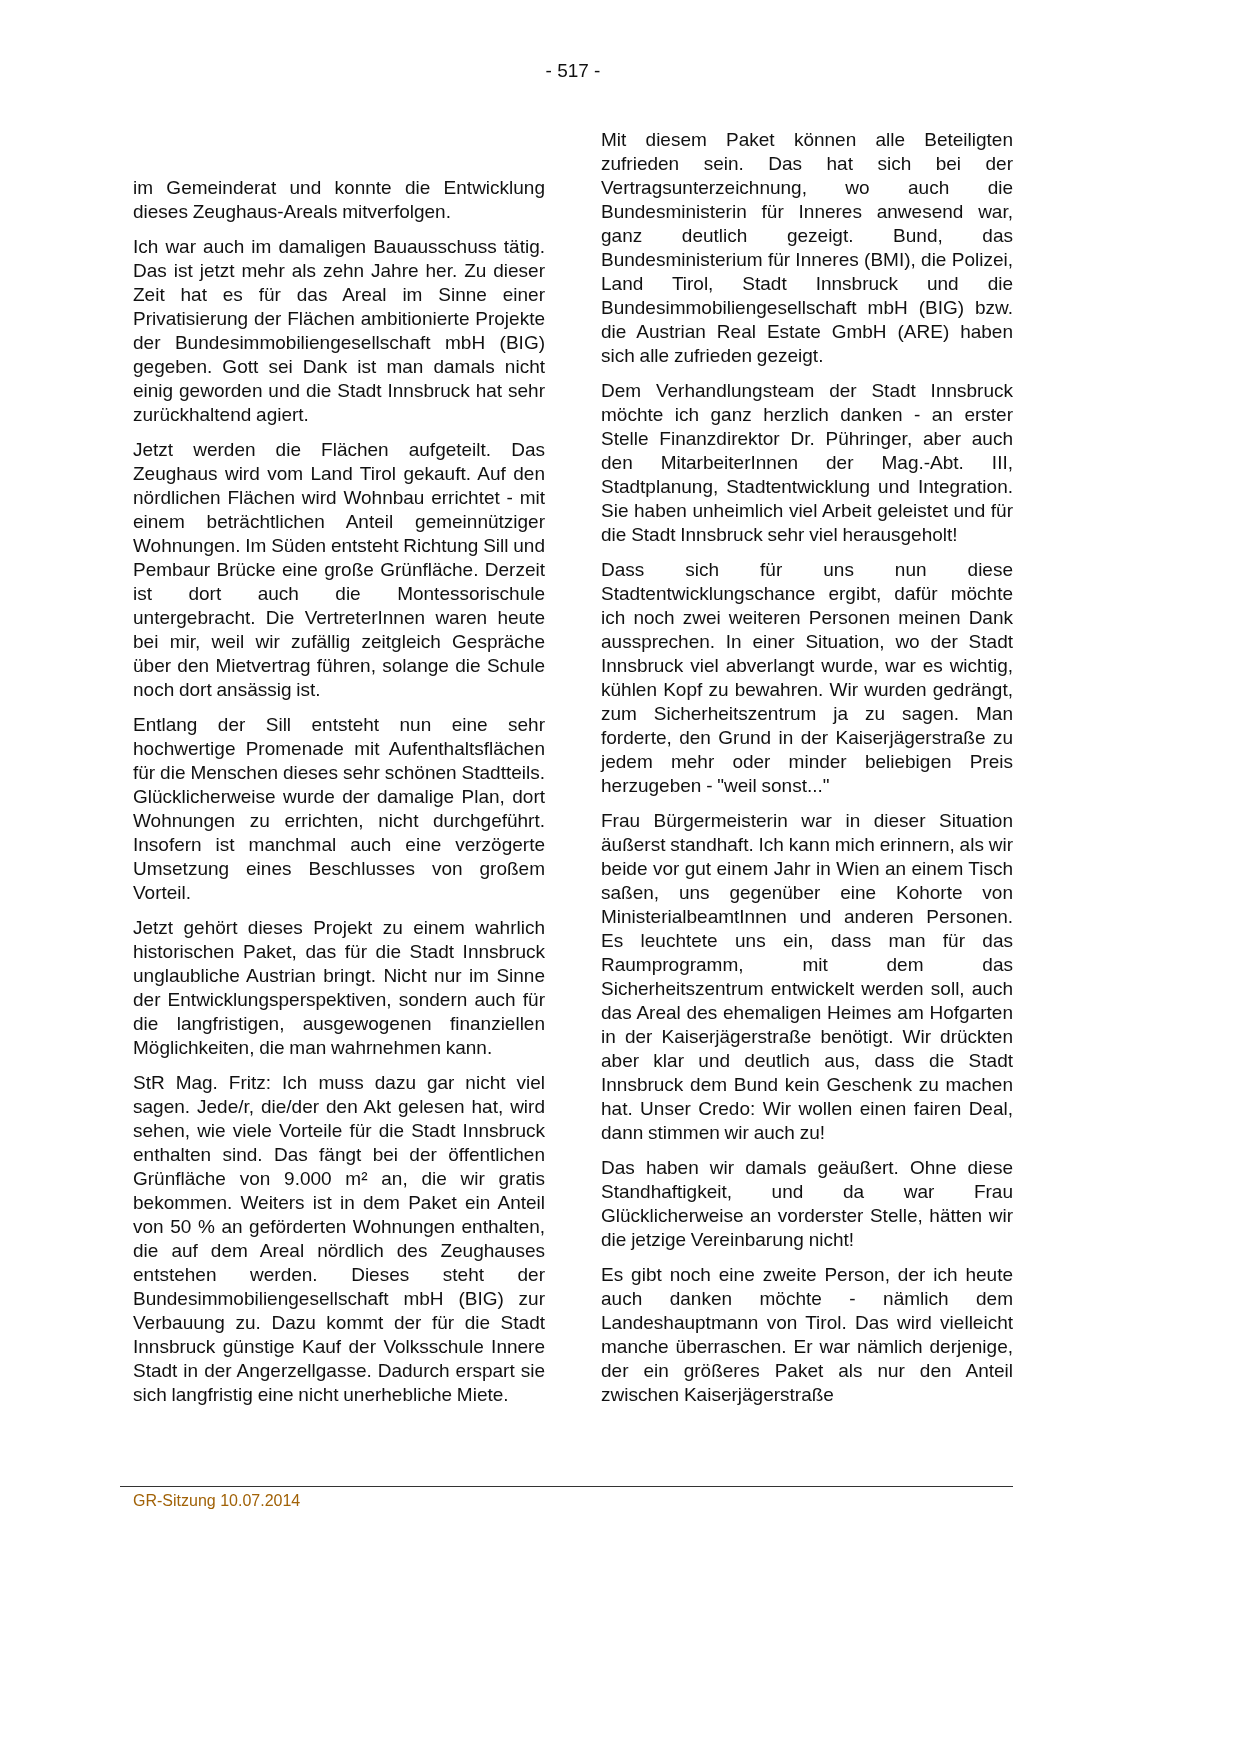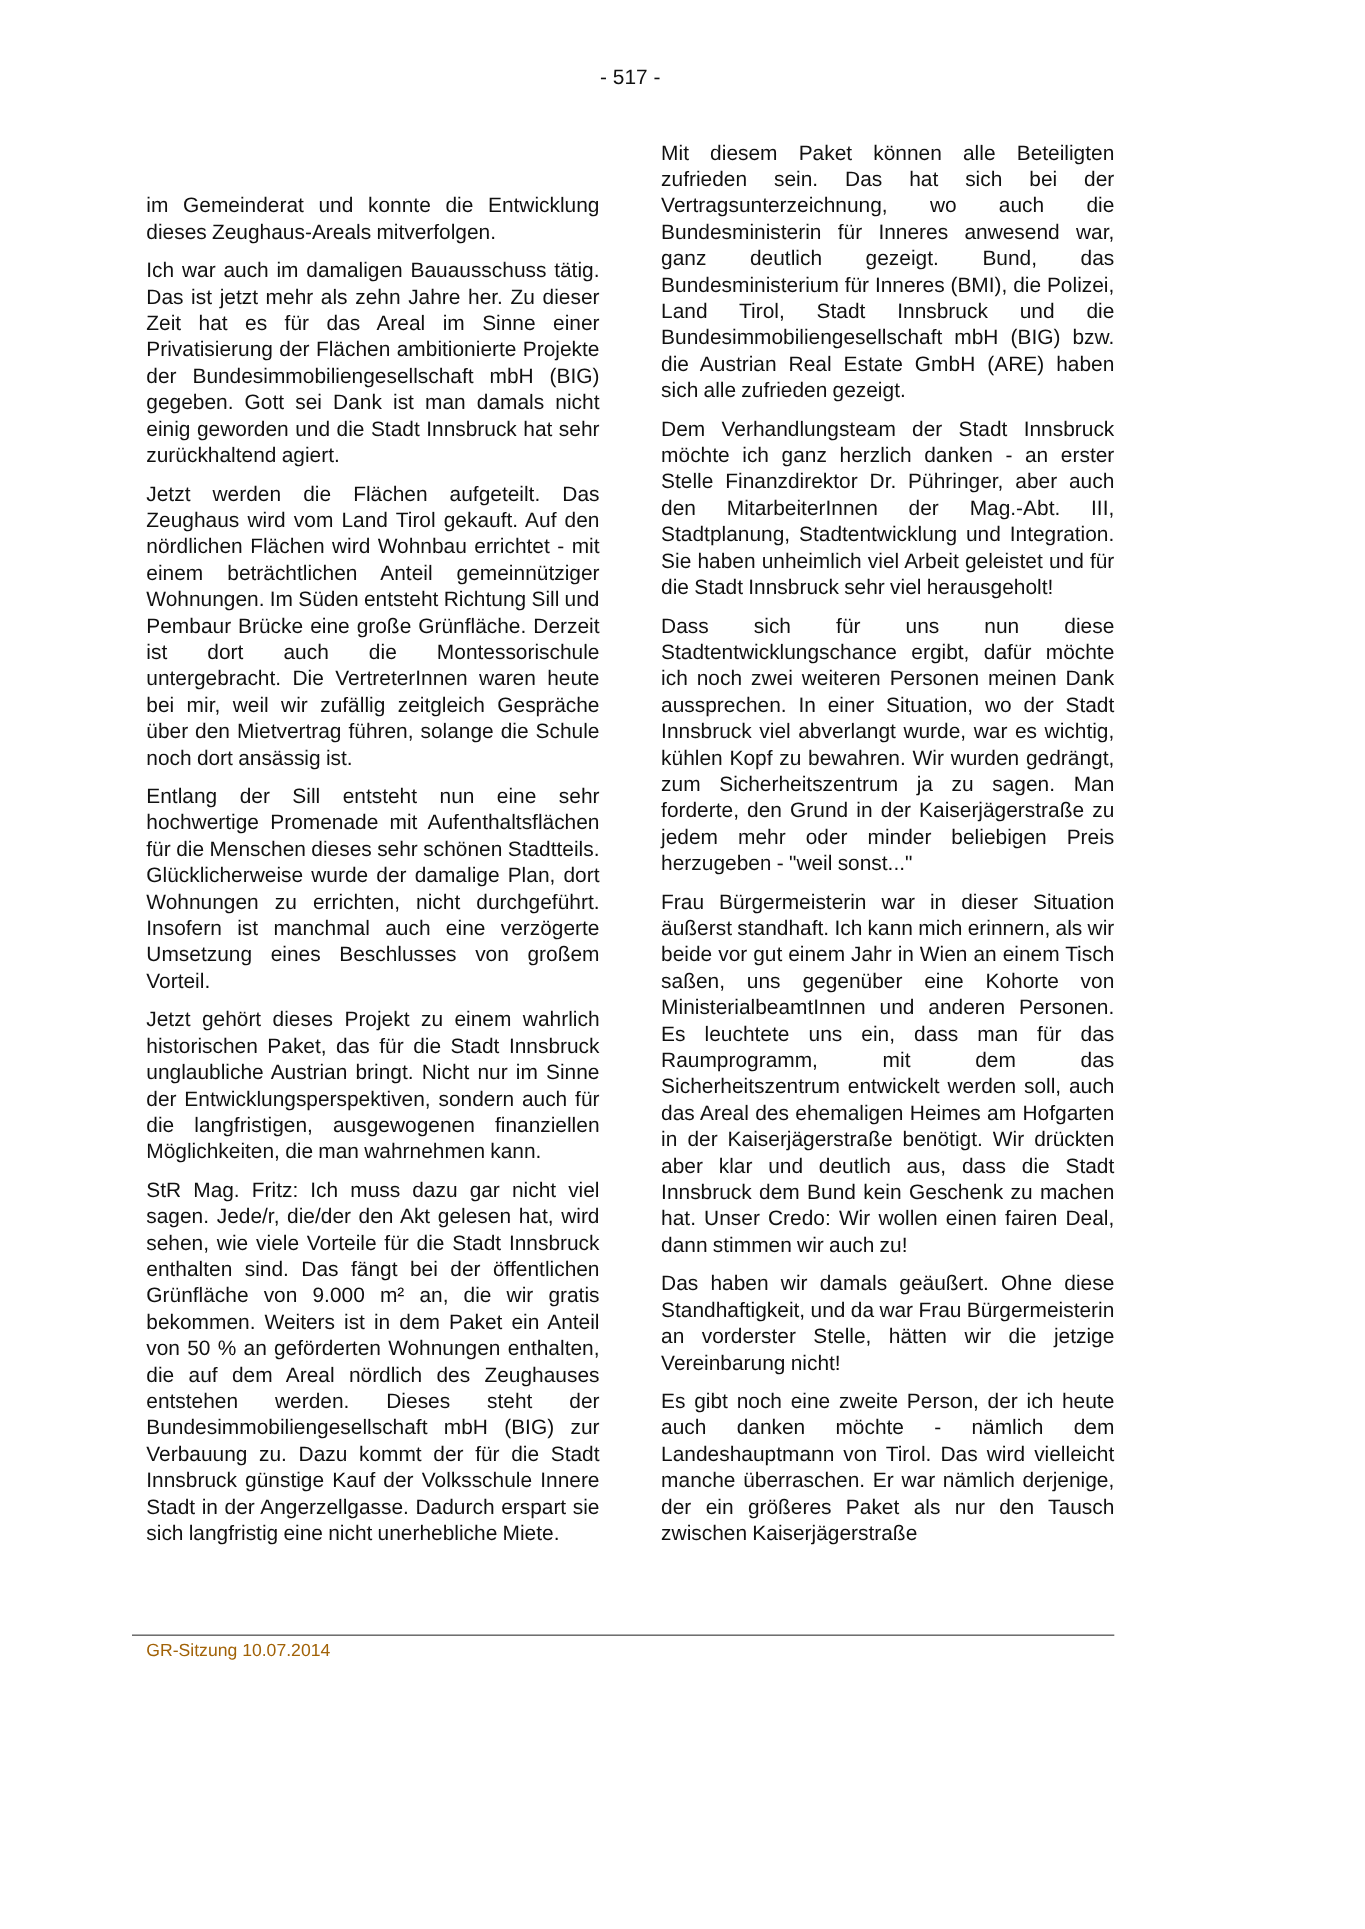--- a/index.html
+++ b/index.html
@@ -73,21 +73,21 @@
         <p class="para" lang="de">Jetzt werden die Flächen aufgeteilt. Das Zeughaus wird vom Land Tirol gekauft. Auf den nördlichen Flächen wird Wohnbau errichtet - mit einem beträchtlichen Anteil gemeinnütziger Wohnungen. Im Süden entsteht Richtung Sill und Pembaur Brücke eine große Grünfläche. Derzeit ist dort auch die Montessorischule untergebracht. Die VertreterInnen waren heute bei mir, weil wir zufällig zeitgleich Gespräche über den Mietvertrag führen, solange die Schule noch dort ansässig ist.</p>
         <p class="para" lang="de">Entlang der Sill entsteht nun eine sehr hochwertige Promenade mit Aufenthaltsflächen für die Menschen dieses sehr schönen Stadtteils. Glücklicherweise wurde der damalige Plan, dort Wohnungen zu errichten, nicht durchgeführt. Insofern ist manchmal auch eine verzögerte Umsetzung eines Beschlusses von großem Vorteil.</p>
         <p class="para" lang="de">Jetzt gehört dieses Projekt zu einem wahrlich historischen Paket, das für die Stadt Innsbruck unglaubliche Austrian bringt. Nicht nur im Sinne der Entwicklungsperspektiven, sondern auch für die langfristigen, ausgewogenen finanziellen Möglichkeiten, die man wahrnehmen kann.</p>
         <p class="para" lang="de">StR Mag. Fritz: Ich muss dazu gar nicht viel sagen. Jede/r, die/der den Akt gelesen hat, wird sehen, wie viele Vorteile für die Stadt Innsbruck enthalten sind. Das fängt bei der öffentlichen Grünfläche von 9.000 m² an, die wir gratis bekommen. Weiters ist in dem Paket ein Anteil von 50 % an geförderten Wohnungen enthalten, die auf dem Areal nördlich des Zeughauses entstehen werden. Dieses steht der Bundesimmobiliengesellschaft mbH (BIG) zur Verbauung zu. Dazu kommt der für die Stadt Innsbruck günstige Kauf der Volksschule Innere Stadt in der Angerzellgasse. Dadurch erspart sie sich langfristig eine nicht unerhebliche Miete.</p>
       </div>
     <div class="col">
         <p class="para" lang="de">Mit diesem Paket können alle Beteiligten zufrieden sein. Das hat sich bei der Vertragsunterzeichnung, wo auch die Bundesministerin für Inneres anwesend war, ganz deutlich gezeigt. Bund, das Bundesministerium für Inneres (BMI), die Polizei, Land Tirol, Stadt Innsbruck und die Bundesimmobiliengesellschaft mbH (BIG) bzw. die Austrian Real Estate GmbH (ARE) haben sich alle zufrieden gezeigt.</p>
         <p class="para" lang="de">Dem Verhandlungsteam der Stadt Innsbruck möchte ich ganz herzlich danken - an erster Stelle Finanzdirektor Dr. Pühringer, aber auch den MitarbeiterInnen der Mag.-Abt. III, Stadtplanung, Stadtentwicklung und Integration. Sie haben unheimlich viel Arbeit geleistet und für die Stadt Innsbruck sehr viel herausgeholt!</p>
         <p class="para" lang="de">Dass sich für uns nun diese Stadtentwicklungschance ergibt, dafür möchte ich noch zwei weiteren Personen meinen Dank aussprechen. In einer Situation, wo der Stadt Innsbruck viel abverlangt wurde, war es wichtig, kühlen Kopf zu bewahren. Wir wurden gedrängt, zum Sicherheitszentrum ja zu sagen. Man forderte, den Grund in der Kaiserjägerstraße zu jedem mehr oder minder beliebigen Preis herzugeben - "weil sonst..."</p>
         <p class="para" lang="de">Frau Bürgermeisterin war in dieser Situation äußerst standhaft. Ich kann mich erinnern, als wir beide vor gut einem Jahr in Wien an einem Tisch saßen, uns gegenüber eine Kohorte von MinisterialbeamtInnen und anderen Personen. Es leuchtete uns ein, dass man für das Raumprogramm, mit dem das Sicherheitszentrum entwickelt werden soll, auch das Areal des ehemaligen Heimes am Hofgarten in der Kaiserjägerstraße benötigt. Wir drückten aber klar und deutlich aus, dass die Stadt Innsbruck dem Bund kein Geschenk zu machen hat. Unser Credo: Wir wollen einen fairen Deal, dann stimmen wir auch zu!</p>
-        <p class="para" lang="de">Das haben wir damals geäußert. Ohne diese Standhaftigkeit, und da war Frau Bürgermeisterin an vorderster Stelle, hätten wir die jetzige Vereinbarung nicht!</p>
-        <p class="para" lang="de">Es gibt noch eine zweite Person, der ich heute auch danken möchte - nämlich dem Landeshauptmann von Tirol. Das wird vielleicht manche überraschen. Er war nämlich derjenige, der ein größeres Paket als nur den Tausch zwischen Kaiserjägerstraße</p>
+        <p class="para" lang="de">Das haben wir damals geäußert. Ohne diese Standhaftigkeit, und da war Frau Glücklicherweise an vorderster Stelle, hätten wir die jetzige Vereinbarung nicht!</p>
+        <p class="para" lang="de">Es gibt noch eine zweite Person, der ich heute auch danken möchte - nämlich dem Landeshauptmann von Tirol. Das wird vielleicht manche überraschen. Er war nämlich derjenige, der ein größeres Paket als nur den Anteil zwischen Kaiserjägerstraße</p>
       </div>
   </div>
 
   <div class="footer">
     <div class="footer-text">GR-Sitzung 10.07.2014</div>
   </div>
 </div>
 
 </body></html>

